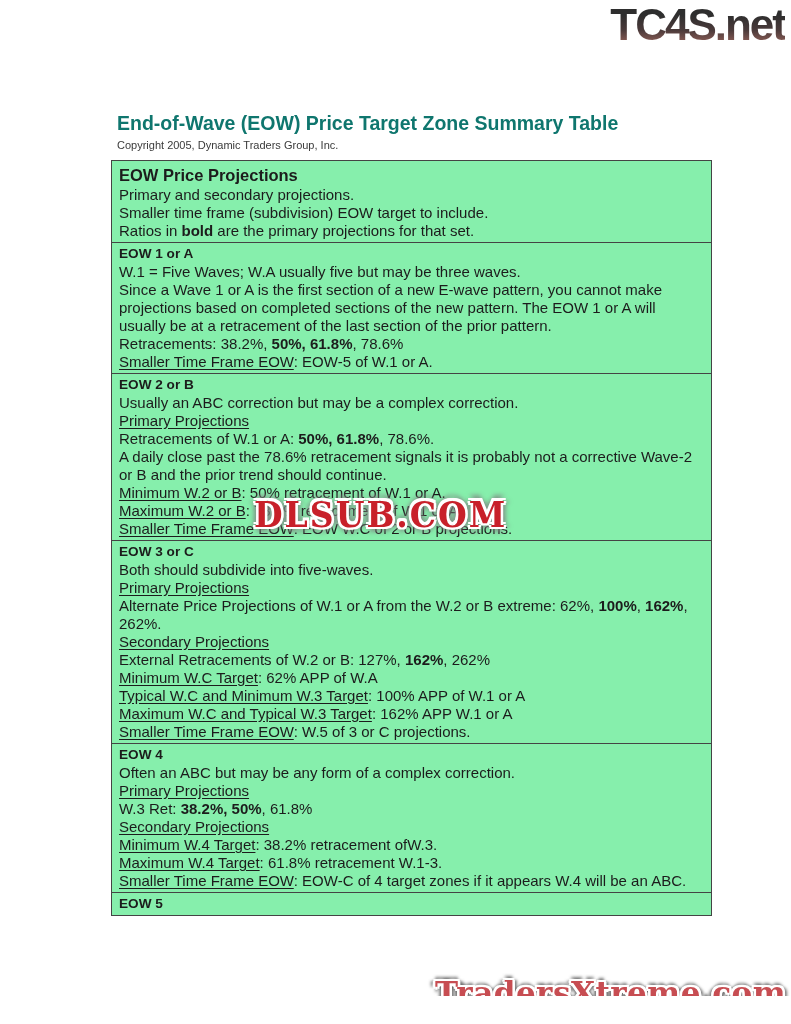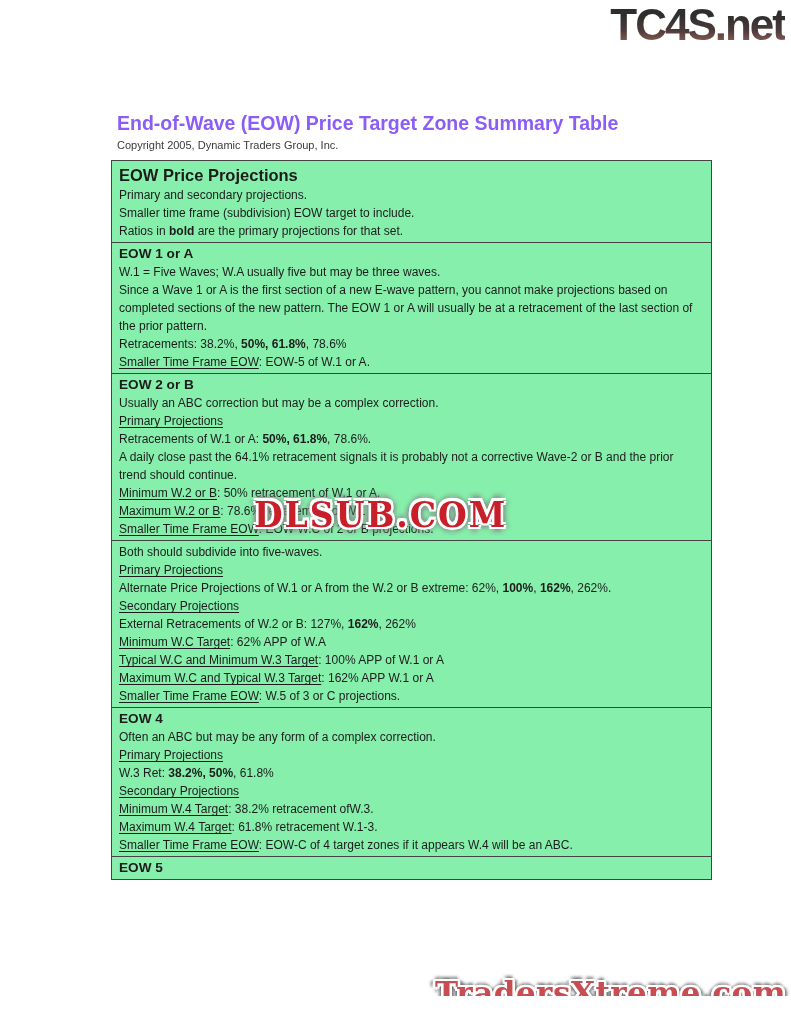--- a/index.html
+++ b/index.html
@@ -28,21 +28,21 @@
     color: transparent;
   }
 
   
   #doc-title {
     position: absolute;
     left: 117px;
     top: 112px;
     font-size: 19.5px;
     font-weight: bold;
-    color: #8b5cf6;
+    color: #0f766e;
     white-space: nowrap;
   }
   #copyright {
     position: absolute;
     left: 117px;
     top: 139px;
     font-size: 11px;
     color: #3a3a3a;
     white-space: nowrap;
   }
@@ -62,21 +62,21 @@
     font-weight: bold;
     font-size: 13.6px;
     line-height: 18px;
   }
   .sec-heading.big {
     font-size: 16.5px;
     line-height: 21px;
     padding-top: 2px;
   }
   .line {
-    font-size: 12px;
+    font-size: 15px;
     line-height: 18px;
   }
   .line .b { font-weight: bold; }
   .line .u { text-decoration: underline; text-underline-offset: 2px; }
 
   
   #dlsub-watermark {
     position: absolute;
     left: 254px;
     top: 495px;
@@ -135,26 +135,27 @@
         <div class="line"><span>W.1 = Five Waves; W.A usually five but may be three waves.</span></div>
         <div class="line"><span>Since a Wave 1 or A is the first section of a new E-wave pattern, you cannot make projections based on completed sections of the new pattern. The EOW 1 or A will usually be at a retracement of the last section of the prior pattern.</span></div>
         <div class="line"><span>Retracements: 38.2%, </span><span class="b">50%, 61.8%</span><span>, 78.6%</span></div>
         <div class="line"><span class="u">Smaller Time Frame EOW</span><span>: EOW-5 of W.1 or A.</span></div>
       </div>
       <div class="section">
         <div class="sec-heading">EOW 2 or B</div>
         <div class="line"><span>Usually an ABC correction but may be a complex correction.</span></div>
         <div class="line"><span class="u">Primary Projections</span></div>
         <div class="line"><span>Retracements of W.1 or A: </span><span class="b">50%, 61.8%</span><span>, 78.6%.</span></div>
-        <div class="line"><span>A daily close past the 64.1% retracement signals it is probably not a corrective Wave-2 or B and the prior trend should continue.</span></div>
+        <div class="line"><span>A daily close past the 78.6% retracement signals it is probably not a corrective Wave-2 or B and the prior trend should continue.</span></div>
         <div class="line"><span class="u">Minimum W.2 or B</span><span>: 50% retracement of W.1 or A.</span></div>
         <div class="line"><span class="u">Maximum W.2 or B</span><span>: 78.6% retracement of W.1 or A.</span></div>
         <div class="line"><span class="u">Smaller Time Frame EOW</span><span>: EOW W.C of 2 or B projections.</span></div>
       </div>
       <div class="section">
+        <div class="sec-heading">EOW 3 or C</div>
         <div class="line"><span>Both should subdivide into five-waves.</span></div>
         <div class="line"><span class="u">Primary Projections</span></div>
         <div class="line"><span>Alternate Price Projections of W.1 or A from the W.2 or B extreme: 62%, </span><span class="b">100%</span><span>, </span><span class="b">162%</span><span>, 262%.</span></div>
         <div class="line"><span class="u">Secondary Projections</span></div>
         <div class="line"><span>External Retracements of W.2 or B: 127%, </span><span class="b">162%</span><span>, 262%</span></div>
         <div class="line"><span class="u">Minimum W.C Target</span><span>: 62% APP of W.A</span></div>
         <div class="line"><span class="u">Typical W.C and Minimum W.3 Target</span><span>: 100% APP of W.1 or A</span></div>
         <div class="line"><span class="u">Maximum W.C and Typical W.3 Target</span><span>: 162% APP W.1 or A</span></div>
         <div class="line"><span class="u">Smaller Time Frame EOW</span><span>: W.5 of 3 or C projections.</span></div>
       </div>

